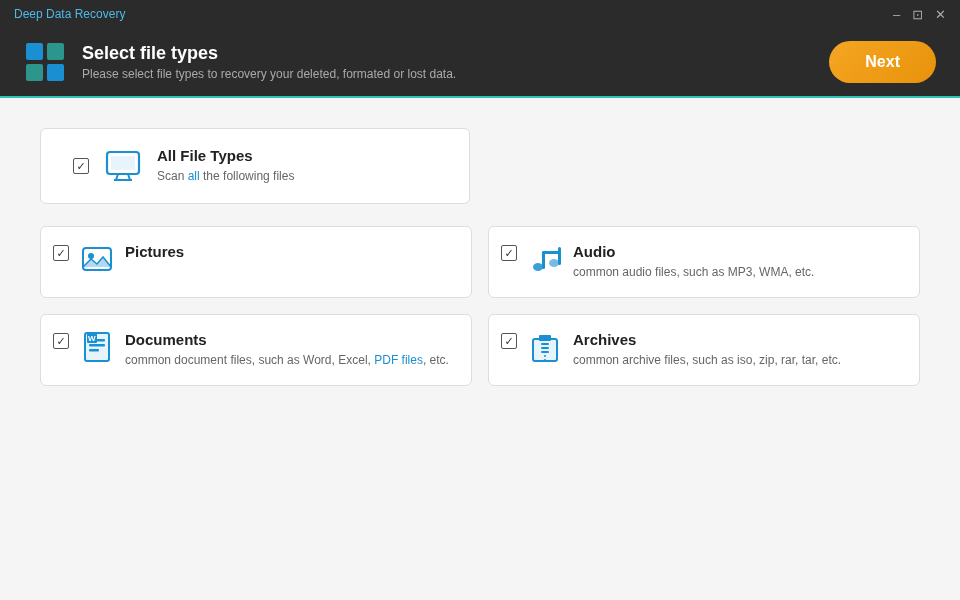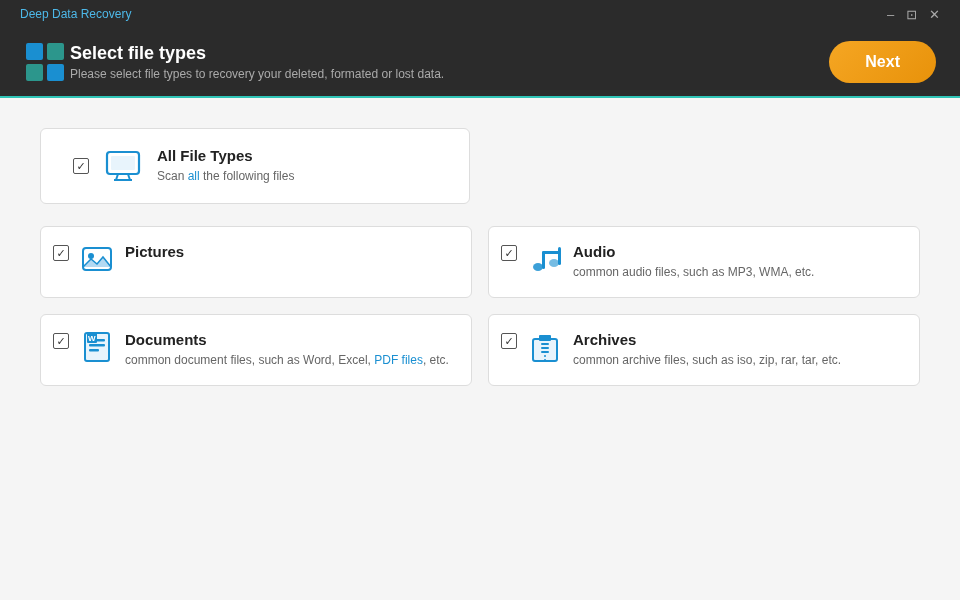--- a/index.html
+++ b/index.html
@@ -11,21 +11,21 @@
       overflow: hidden;
     }
 
     
     .titlebar {
       background: #2b2b2b;
       height: 28px;
       display: flex;
       align-items: center;
       justify-content: space-between;
-      padding: 0 20px;
+      padding: 0 14px;
     }
     .titlebar-title {
       color: #4db8e8;
       font-size: 12px;
       font-weight: 500;
     }
     .titlebar-controls {
       display: flex;
       gap: 12px;
     }
@@ -42,21 +42,21 @@
       height: 70px;
       display: flex;
       align-items: center;
       justify-content: space-between;
       padding: 0 24px;
       border-bottom: 2px solid #2ec4b6;
     }
     .header-left {
       display: flex;
       align-items: center;
-      gap: 4px;
+      gap: 16px;
     }
     .app-icon {
       width: 42px;
       height: 42px;
     }
     .header-text h1 {
       color: #fff;
       font-size: 18px;
       font-weight: 600;
     }

